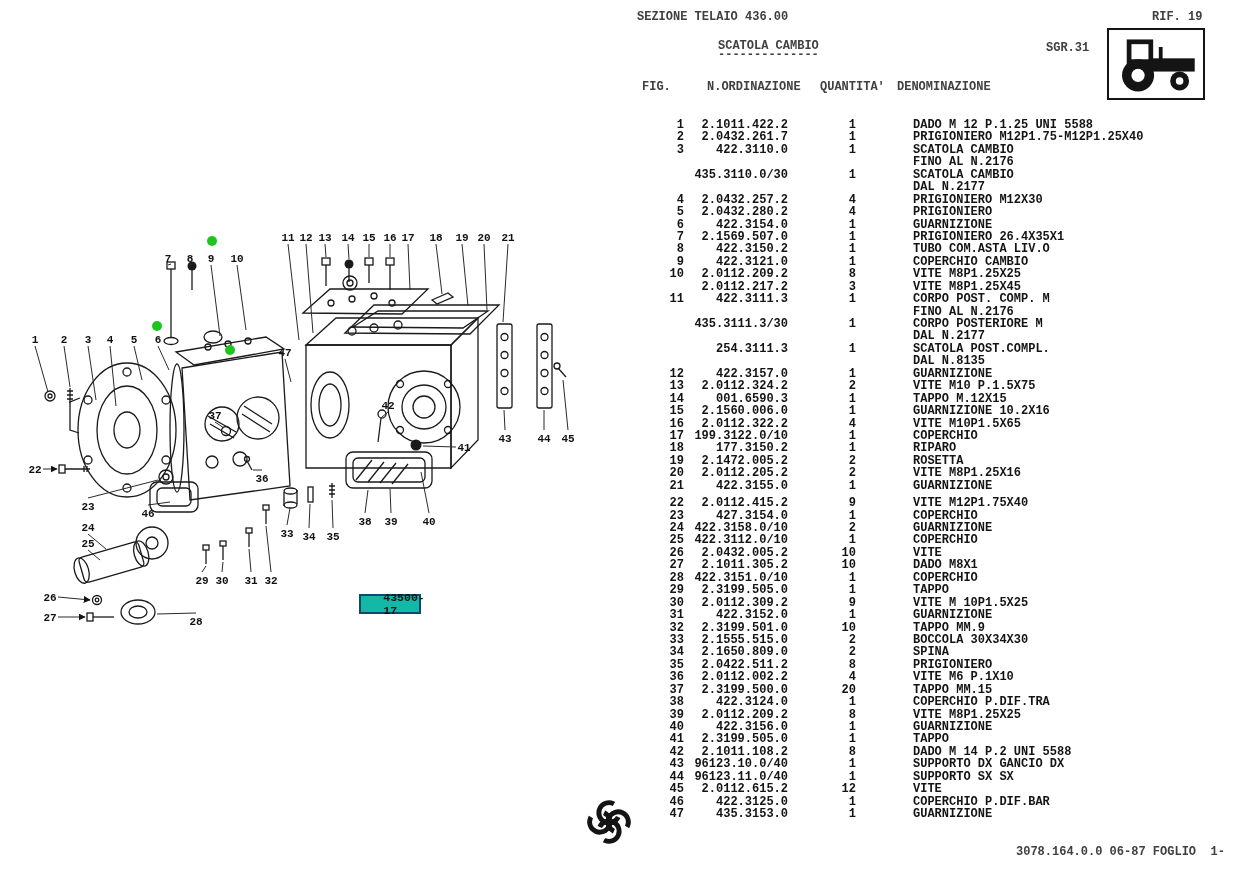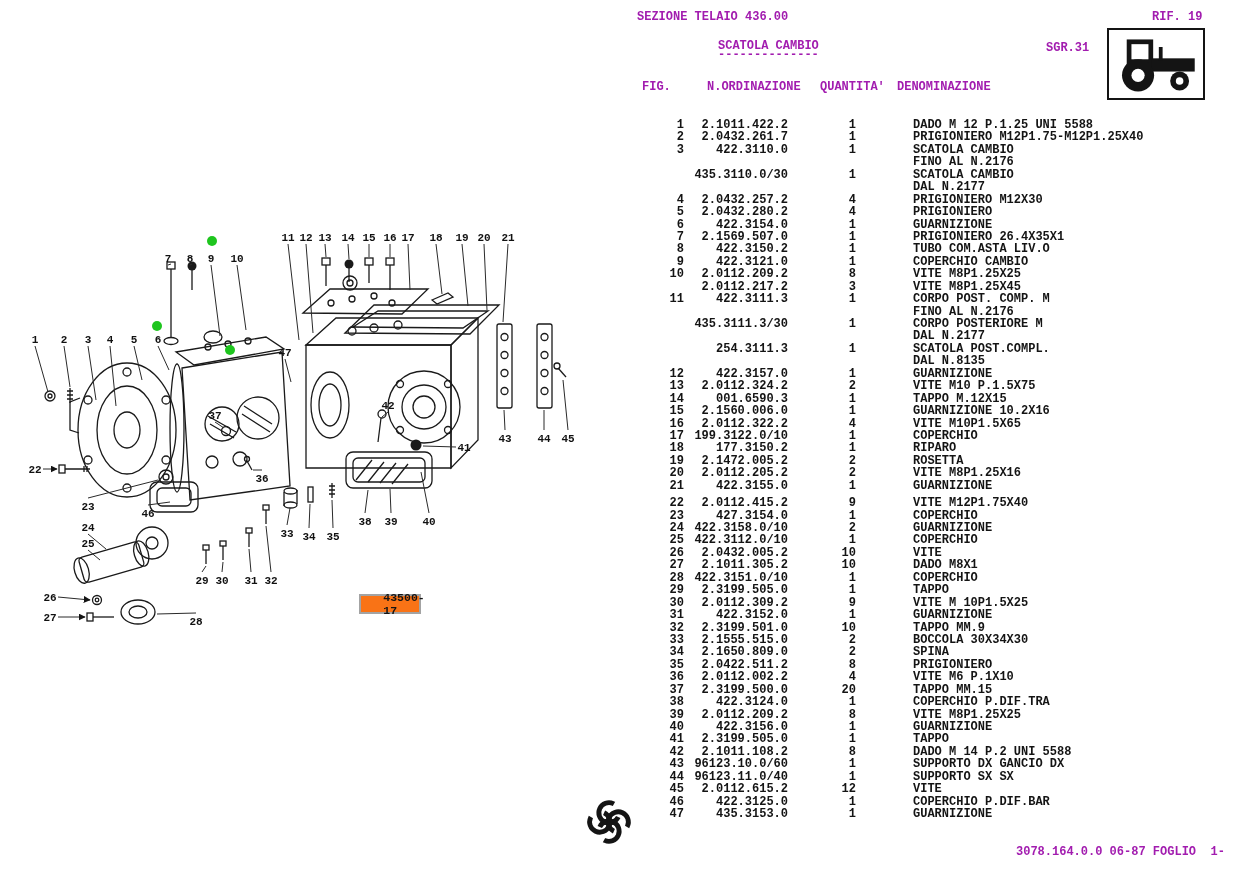--- a/index.html
+++ b/index.html
@@ -10,42 +10,42 @@
     height: 894px;
     background: #ffffff;
     font-family: "Liberation Mono", "DejaVu Sans Mono", monospace;
     color: #141414;
     overflow: hidden;
   }
   .t {
     position: absolute;
     font: 700 12px "Liberation Mono", "DejaVu Sans Mono", monospace;
     white-space: pre;
-    color: #a21caf;
+    color: #404040;
   }
   
   .table-body { position: absolute; left: 640px; top: 118px; width: 615px; }
   .trow { display: flex; height: 12.45px; line-height: 12.4px;
           font: 700 12px "Liberation Mono", "DejaVu Sans Mono", monospace; white-space: pre; }
   .c-fig  { width: 44px;  text-align: right; }
   .c-code { width: 104px; text-align: right; }
   .c-qty  { width: 68px;  text-align: right; }
   .c-name { margin-left: 57px; text-align: center; }
   
   .diagram-svg { position: absolute; left: 0; top: 0; width: 640px; height: 894px; }
   .draw path, .draw rect, .draw circle, .draw ellipse, .draw line
     { fill: none; stroke: #1a1a1a; stroke-width: 1.3; }
   .draw .fill { fill: #1a1a1a; stroke: none; }
   .callout { font: 700 11px "Liberation Mono", "DejaVu Sans Mono", monospace;
              fill: #111; text-anchor: middle; }
   .leader { stroke: #2a2a2a; stroke-width: 1; fill: none; }
   .plate-label {
     position: absolute; left: 359px; top: 594px; width: 62px; height: 20px;
-    border: 2px solid #a3a3a3; display: flex; align-items: center; justify-content: center;
-    font: 700 11.5px "Liberation Mono", "DejaVu Sans Mono", monospace; background: #f97316; padding-left: 28px;
+    border: 2px solid #0c4a6e; display: flex; align-items: center; justify-content: center;
+    font: 700 11.5px "Liberation Mono", "DejaVu Sans Mono", monospace; background: #14b8a6; padding-left: 28px;
   }
   .tractor-box { position: absolute; left: 1107px; top: 28px; width: 98px; height: 72px;
                  border: 2px solid #141414; background: #fff; }
   .logo-svg { position: absolute; left: 578px; top: 791px; width: 62px; height: 62px; }
 </style>
 </head>
 <body>
 
 <div class="page">
 
@@ -383,21 +383,21 @@
       <div class="trow"><span class="c-fig">33</span><span class="c-code">2.1555.515.0</span><span class="c-qty">2</span><span class="c-name">BOCCOLA 30X34X30</span></div>
       <div class="trow"><span class="c-fig">34</span><span class="c-code">2.1650.809.0</span><span class="c-qty">2</span><span class="c-name">SPINA</span></div>
       <div class="trow"><span class="c-fig">35</span><span class="c-code">2.0422.511.2</span><span class="c-qty">8</span><span class="c-name">PRIGIONIERO</span></div>
       <div class="trow"><span class="c-fig">36</span><span class="c-code">2.0112.002.2</span><span class="c-qty">4</span><span class="c-name">VITE M6 P.1X10</span></div>
       <div class="trow"><span class="c-fig">37</span><span class="c-code">2.3199.500.0</span><span class="c-qty">20</span><span class="c-name">TAPPO MM.15</span></div>
       <div class="trow"><span class="c-fig">38</span><span class="c-code">422.3124.0</span><span class="c-qty">1</span><span class="c-name">COPERCHIO P.DIF.TRA</span></div>
       <div class="trow"><span class="c-fig">39</span><span class="c-code">2.0112.209.2</span><span class="c-qty">8</span><span class="c-name">VITE M8P1.25X25</span></div>
       <div class="trow"><span class="c-fig">40</span><span class="c-code">422.3156.0</span><span class="c-qty">1</span><span class="c-name">GUARNIZIONE</span></div>
       <div class="trow"><span class="c-fig">41</span><span class="c-code">2.3199.505.0</span><span class="c-qty">1</span><span class="c-name">TAPPO</span></div>
       <div class="trow"><span class="c-fig">42</span><span class="c-code">2.1011.108.2</span><span class="c-qty">8</span><span class="c-name">DADO M 14 P.2 UNI 5588</span></div>
-      <div class="trow"><span class="c-fig">43</span><span class="c-code">96123.10.0/60</span><span class="c-qty">1</span><span class="c-name">SUPPORTO DX GANCIO DX</span></div>
+      <div class="trow"><span class="c-fig">43</span><span class="c-code">96123.10.0/40</span><span class="c-qty">1</span><span class="c-name">SUPPORTO DX GANCIO DX</span></div>
       <div class="trow"><span class="c-fig">44</span><span class="c-code">96123.11.0/40</span><span class="c-qty">1</span><span class="c-name">SUPPORTO SX SX</span></div>
       <div class="trow"><span class="c-fig">45</span><span class="c-code">2.0112.615.2</span><span class="c-qty">12</span><span class="c-name">VITE</span></div>
       <div class="trow"><span class="c-fig">46</span><span class="c-code">422.3125.0</span><span class="c-qty">1</span><span class="c-name">COPERCHIO P.DIF.BAR</span></div>
       <div class="trow"><span class="c-fig">47</span><span class="c-code">435.3153.0</span><span class="c-qty">1</span><span class="c-name">GUARNIZIONE</span></div>
     </div>
 
   <svg class="logo-svg" viewBox="-32 -32 64 64">
     <g fill="none" stroke="#141414" stroke-width="5">
       <circle cx="0" cy="-9.5" r="10.5" stroke-dasharray="50 16" transform="rotate(25 0 -9.5)"></circle>
       <circle cx="9.5" cy="0" r="10.5" stroke-dasharray="50 16" transform="rotate(115 9.5 0)"></circle>

